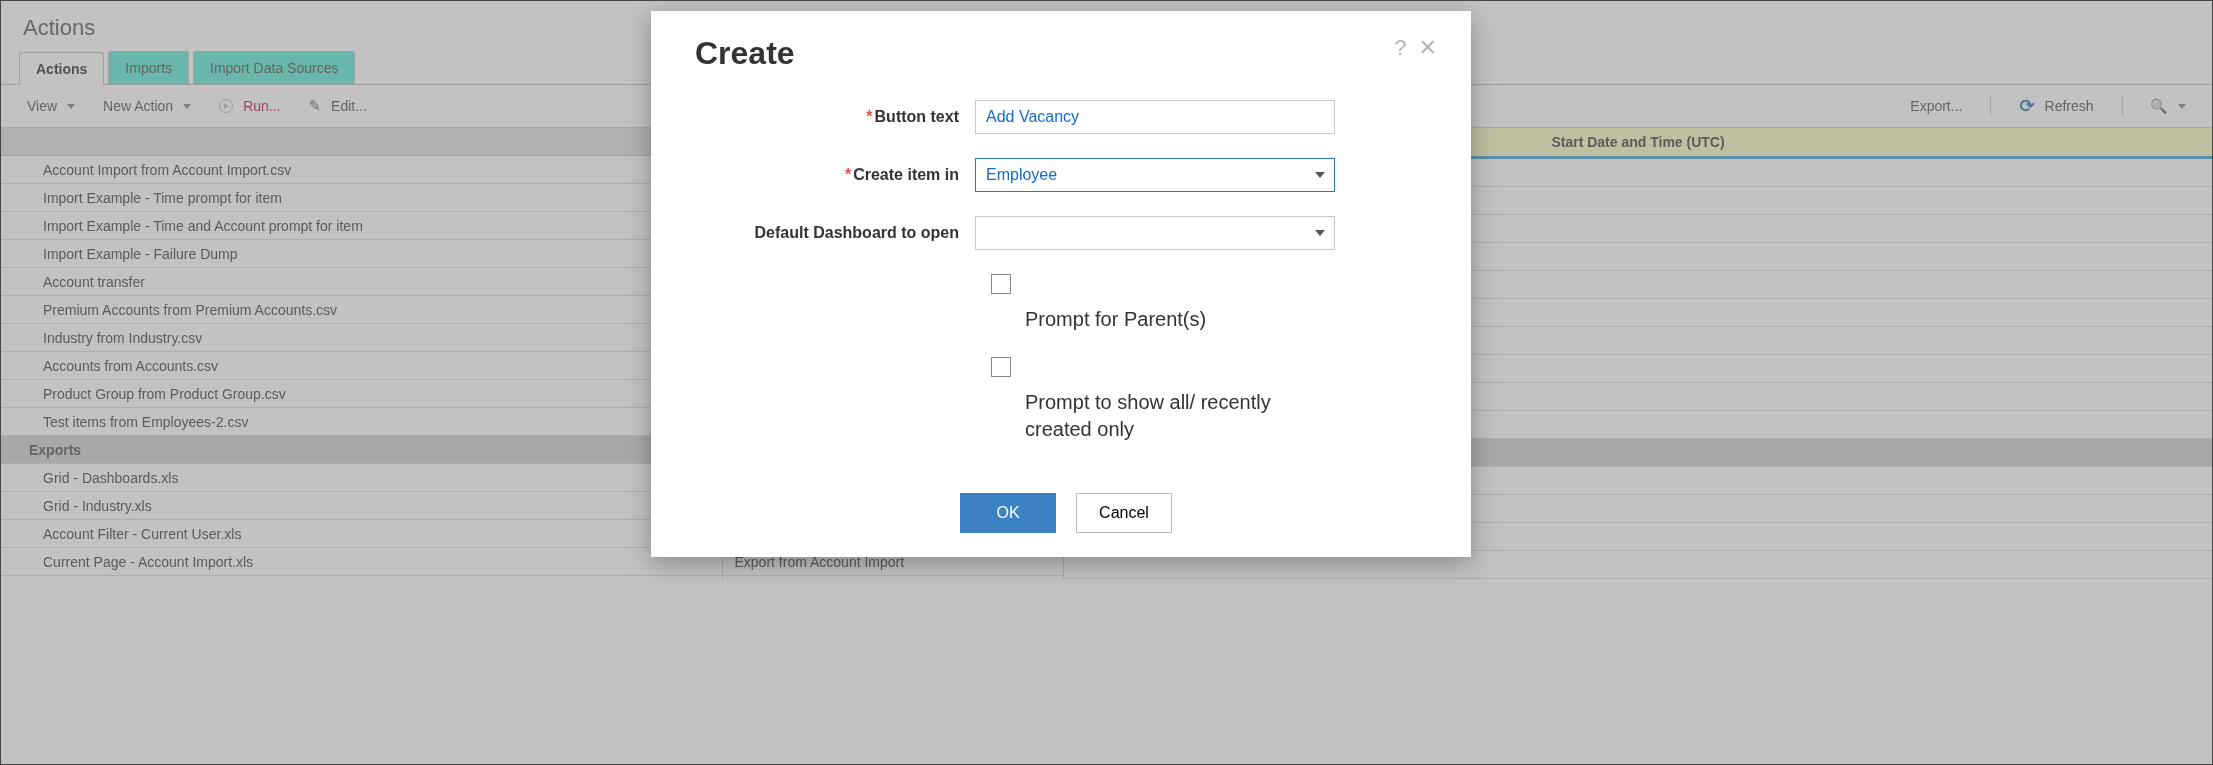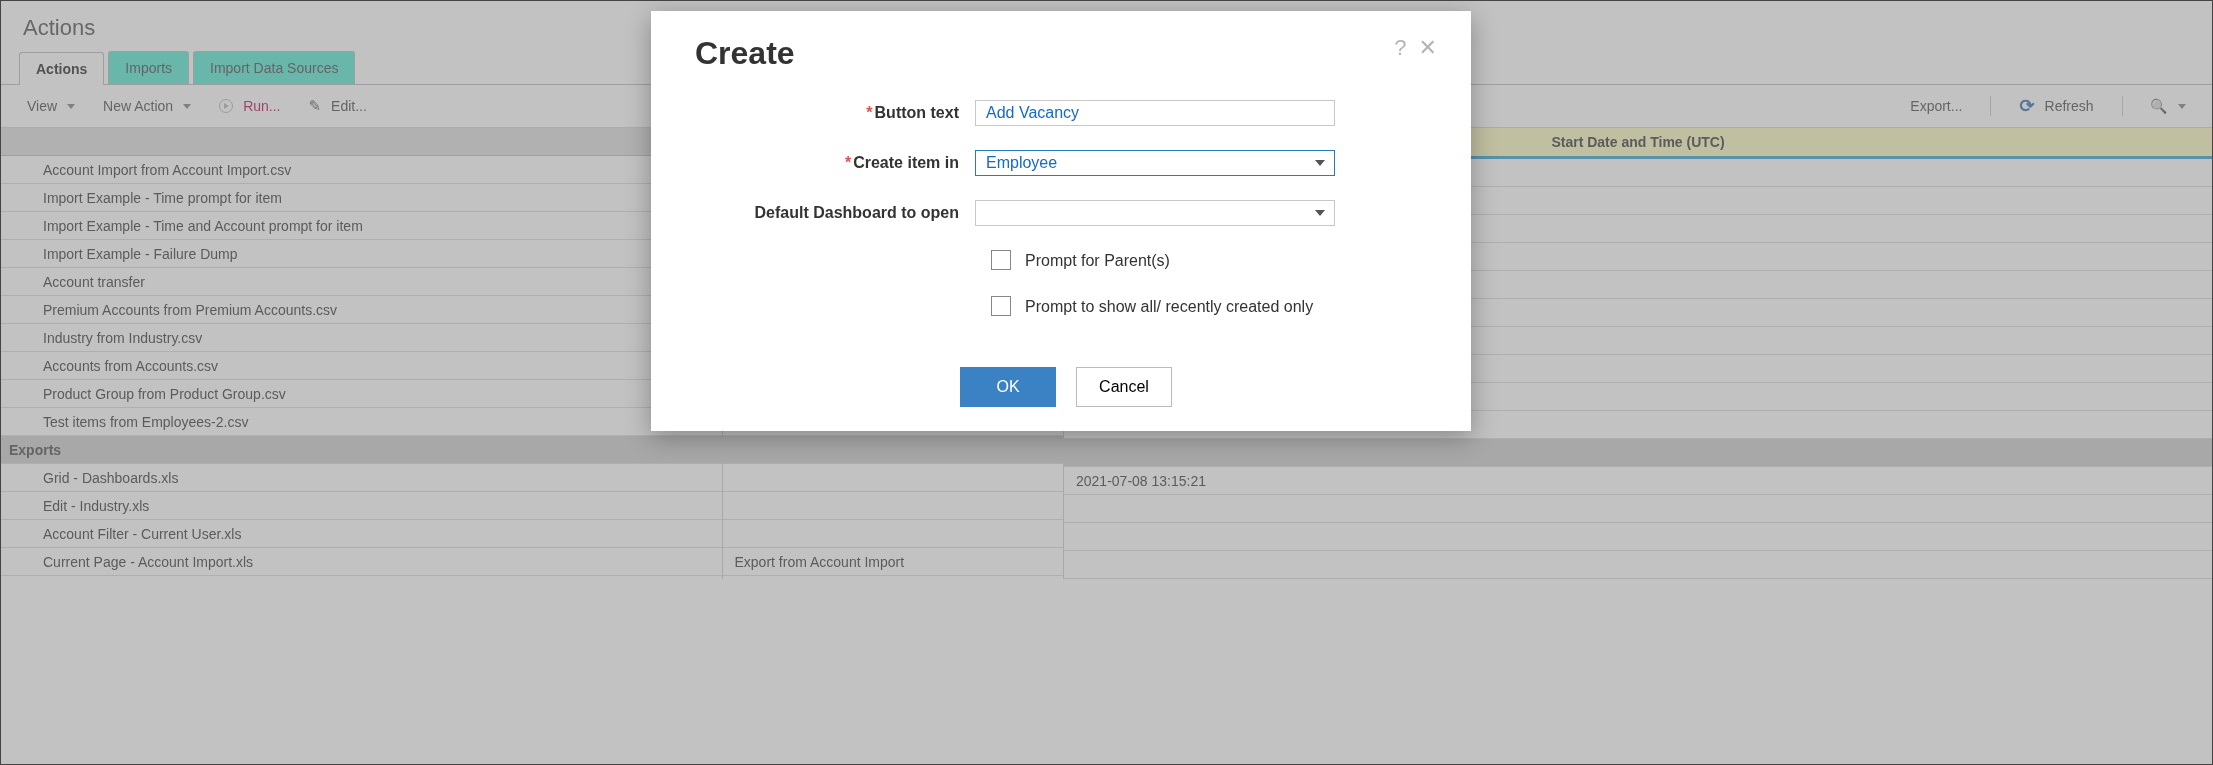--- a/index.html
+++ b/index.html
@@ -104,21 +104,21 @@
     border-bottom: 1px solid #dcdcdc;
     color: #444;
     white-space: nowrap;
     overflow: hidden;
   }
   .col2 .row, .col3 .row { padding-left: 12px; }
   .section-row {
     background: #cfcfcf;
     font-weight: 600;
     color: #555;
-    padding-left: 8px;
+    padding-left: 28px;
   }
   .col1 .head { background:#e1e1e1; }
 
   .overlay {
     position: absolute;
     inset: 0;
     background: rgba(120,120,120,0.45);
   }
   .dialog {
     position: absolute;
@@ -144,42 +144,42 @@
     width: 280px;
     text-align: right;
     font-weight: 600;
     color: #333;
     padding-right: 16px;
     font-size: 16px;
   }
   .req { color: #d9534f; font-weight: 700; margin-right: 2px; }
   .form-input {
     width: 360px;
-    height: 26px;
+    height: 34px;
     border: 1px solid #c8c8c8;
     padding: 0 10px;
     font-size: 16px;
     color: #1469c9;
   }
   .combo-wrap { position: relative; width: 360px; }
   .combo-wrap .form-input { width: 100%; padding-right: 28px; border-color:#2a7bbd; }
   .combo-arrow {
     position: absolute; right: 10px; top: 50%; transform: translateY(-50%);
     width: 0; height: 0;
     border-left: 5px solid transparent;
     border-right: 5px solid transparent;
     border-top: 6px solid #555;
   }
   .plain-combo .form-input { border-color:#c8c8c8; color:#333; }
   .checkbox-row { display:flex; align-items:flex-start; margin-bottom: 24px; }
   .checkbox-row .spacer { width: 296px; }
   .cb {
     width: 20px; height: 20px; border: 1.5px solid #888; margin-right: 14px; flex:0 0 20px;
   }
-  .cb-label { font-size: 16px; color:#333; max-width: 300px; line-height:1.35; }
+  .cb-label { font-size: 20px; color:#333; max-width: 300px; line-height:1.35;margin-top:32px; }
   .dialog-buttons { display:flex; justify-content:center; gap:20px; margin-top:50px; }
   .btn {
     min-width: 96px; height: 40px; border: 1px solid #bbb; background:#fff; font-size:16px; cursor:pointer;
   }
   .btn-primary { background:#3b82c4; border-color:#3b82c4; color:#fff; }
 </style>
 </head>
 <body>
 
 <div class="bg">
@@ -230,21 +230,21 @@
       <div class="row">Import Example - Time and Account prompt for item</div>
       <div class="row">Import Example - Failure Dump</div>
       <div class="row">Account transfer</div>
       <div class="row">Premium Accounts from Premium Accounts.csv</div>
       <div class="row">Industry from Industry.csv</div>
       <div class="row">Accounts from Accounts.csv</div>
       <div class="row">Product Group from Product Group.csv</div>
       <div class="row">Test items from Employees-2.csv</div>
       <div class="row section-row">Exports</div>
       <div class="row">Grid - Dashboards.xls</div>
-      <div class="row">Edit - Industry.xls</div>
+      <div class="row">Grid - Industry.xls</div>
       <div class="row">Account Filter - Current User.xls</div>
       <div class="row">Current Page - Account Import.xls</div>
     </div>
     <div class="col2">
       <div class="head"></div>
       <div class="row"></div>
       <div class="row"></div>
       <div class="row"></div>
       <div class="row"></div>
       <div class="row"></div>

